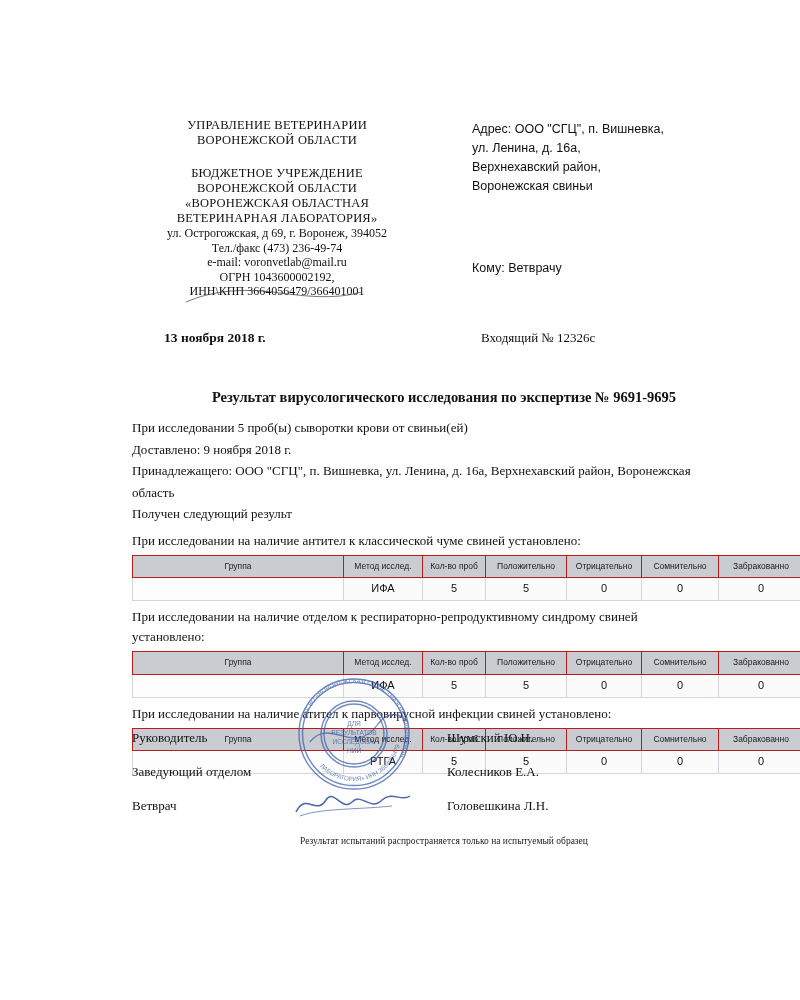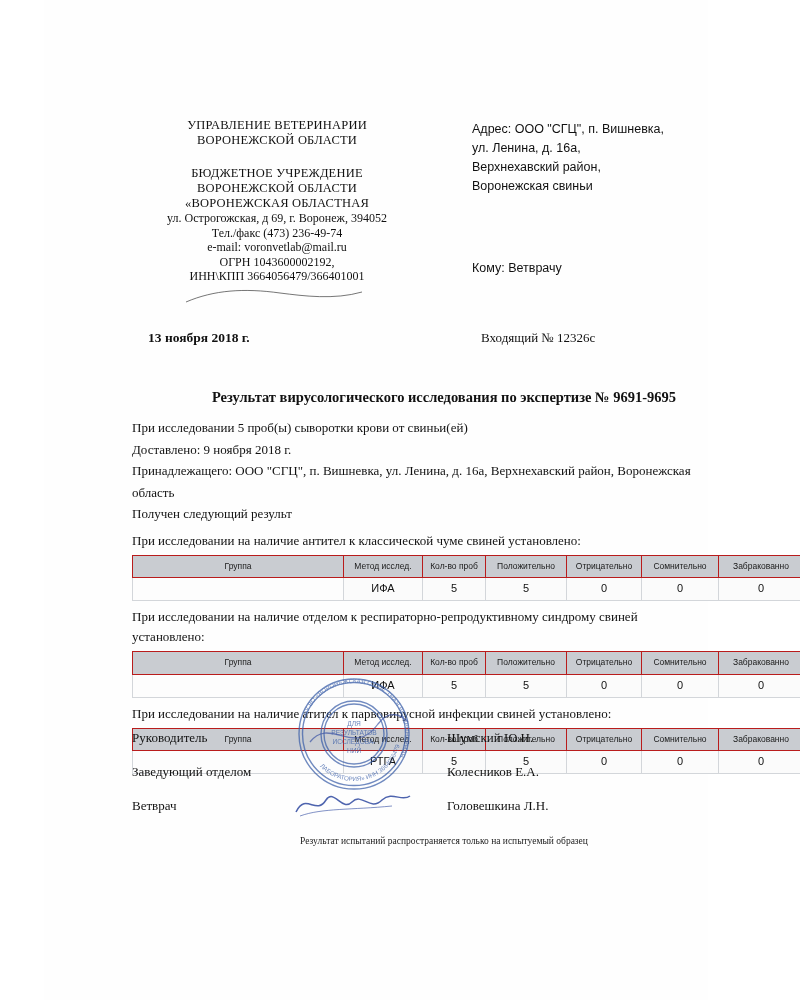--- a/index.html
+++ b/index.html
@@ -53,21 +53,21 @@
     font-size: 12.5px;
     letter-spacing: 0.2px;
   }
   .gap-6 { height: 18px; }
   .org-small {
     font-size: 12px;
     line-height: 14.5px;
   }
   .date-line {
     position: absolute;
-    left: 104px;
+    left: 120px;
     top: 212px;
     font-weight: bold;
     font-size: 13.5px;
   }
 
   .addr-block {
     position: absolute;
     left: 428px;
     top: 2px;
     font-size: 12.5px;
@@ -228,20 +228,21 @@
       <div class="org-block">
         <div class="org-upper">
           <span class="ln">УПРАВЛЕНИЕ ВЕТЕРИНАРИИ</span>
           <span class="ln">ВОРОНЕЖСКОЙ ОБЛАСТИ</span>
         </div>
         <div class="gap-6"></div>
         <div class="org-upper">
           <span class="ln">БЮДЖЕТНОЕ УЧРЕЖДЕНИЕ</span>
           <span class="ln">ВОРОНЕЖСКОЙ ОБЛАСТИ</span>
           <span class="ln">«ВОРОНЕЖСКАЯ ОБЛАСТНАЯ</span>
+          <span class="ln">ВЕТЕРИНАРНАЯ ЛАБОРАТОРИЯ»</span>
         </div>
         <div class="org-small">
           <span class="ln">ул. Острогожская, д 69, г. Воронеж, 394052</span>
           <span class="ln">Тел./факс  (473) 236-49-74</span>
           <span class="ln">e-mail: voronvetlab@mail.ru</span>
           <span class="ln">ОГРН 1043600002192,</span>
           <span class="ln">ИНН\КПП 3664056479/366401001</span>
         </div>
       </div>
 

